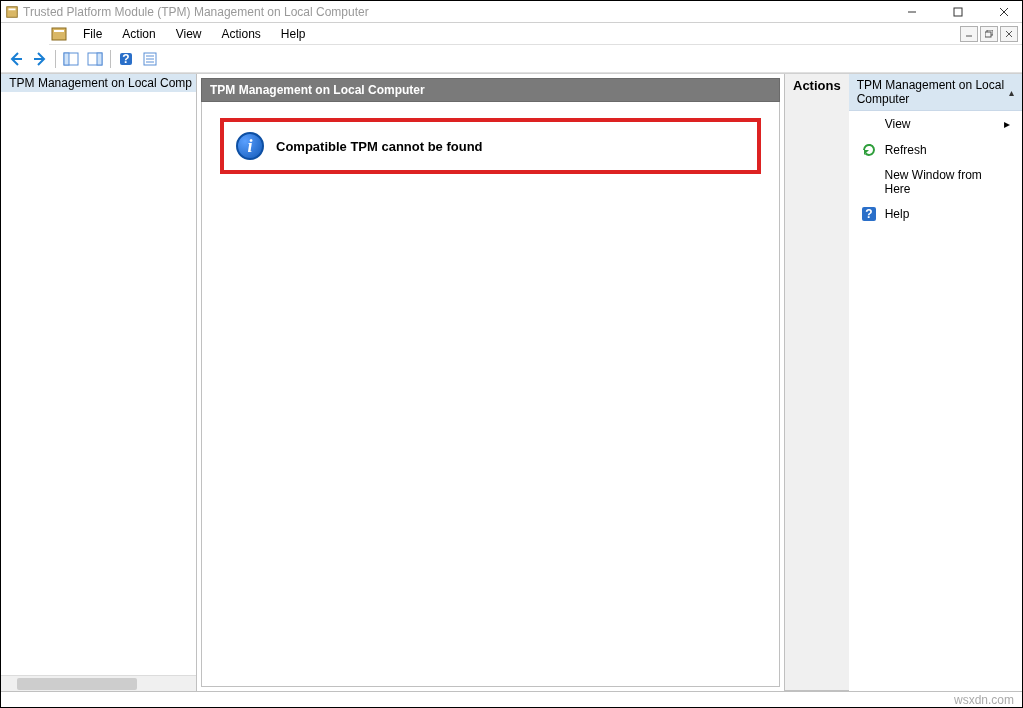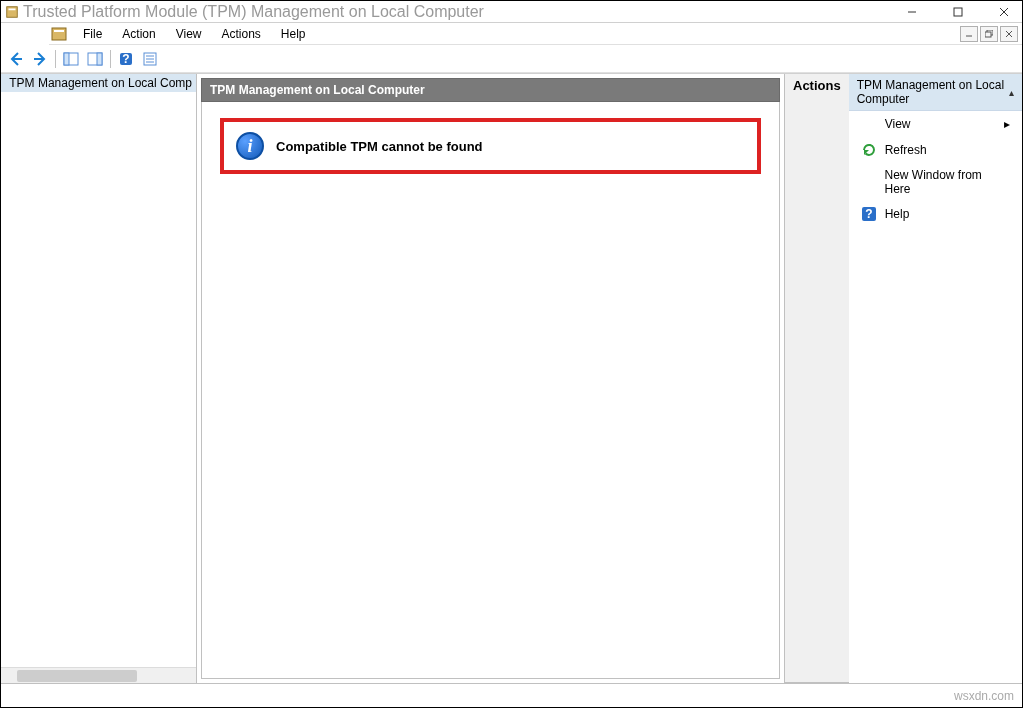--- a/index.html
+++ b/index.html
@@ -2,21 +2,21 @@
 <html><head>
 <meta charset="utf-8">
 <style>
   * { box-sizing: border-box; margin: 0; padding: 0; font-family: "Segoe UI", Tahoma, sans-serif; font-size: 12px; }
   html, body { width: 1023px; height: 708px; background: #fff; overflow: hidden; }
   .window { width: 100%; height: 100%; border: 1px solid #000; display: flex; flex-direction: column; background: #fff; }
 
   
   .titlebar { height: 22px; background: #fff; border-bottom: 1px solid #d0d0d0; display: flex; align-items: center; padding: 0 4px; }
   .titlebar .title-icon { width: 14px; height: 14px; margin-right: 4px; display: flex; align-items: center; justify-content: center; color: #b58b00; }
-  .titlebar .title { flex: 1; color: #999; font-size: 16px; white-space: nowrap; overflow: hidden; }
+  .titlebar .title { flex: 1; color: #999; font-size: 12px; white-space: nowrap; overflow: hidden; }
   .titlebar .win-controls { display: flex; gap: 18px; align-items: center; height: 100%; }
   .titlebar .win-controls .wc { width: 28px; height: 100%; display: flex; align-items: center; justify-content: center; color: #555; }
   .titlebar .win-controls .wc svg { width: 10px; height: 10px; }
 
   
   .menubar { height: 22px; display: flex; align-items: center; padding: 0 2px; border-bottom: 1px solid #e0e0e0; margin-left: 48px; }
   .menubar .brand-icon { width: 16px; height: 16px; margin-right: 6px; display: flex; align-items: center; justify-content: center; color: #b58b00; }
   .menubar .menu-item { padding: 2px 10px; font-size: 12px; color: #000; }
   .menubar .spacer { flex: 1; }
   .mdi-controls { display: flex; gap: 2px; padding-right: 2px; }
@@ -50,21 +50,21 @@
   .actions-header { background: #f0f0f0; border-bottom: 1px solid #c0c0c0; padding: 4px 8px; font-weight: bold; font-size: 13px; }
   .actions-body { flex: 1; border-top: none; padding: 0; background: #fff; }
   .action-group-title { background: #d8e6f2; padding: 4px 8px; font-size: 12px; display:flex; align-items:center; justify-content: space-between; border-bottom: 1px solid #c9d8e8; }
   .action-group-title .collapse-arrow { font-size: 10px; color: #333; }
   .action-item { display: flex; align-items: center; gap: 8px; padding: 5px 12px; font-size: 12px; color: #000; justify-content: space-between; }
   .action-item .ai-left { display: flex; align-items: center; gap: 8px; }
   .action-item .ai-icon { width: 16px; height: 16px; display: flex; align-items: center; justify-content: center; }
   .action-item .ai-icon.blank { width: 16px; }
 
   
-  .statusbar { height: 24px; border-top: 1px solid #c0c0c0; display: flex; align-items: center; justify-content: flex-end; padding-right: 8px; color: #aaa; font-size: 10px; }
+  .statusbar { height: 16px; border-top: 1px solid #c0c0c0; display: flex; align-items: center; justify-content: flex-end; padding-right: 8px; color: #aaa; font-size: 10px; }
 </style>
 </head>
 <body>
 
 <div class="window">
 
   <div class="titlebar">
     <span class="title-icon">
       <svg viewBox="0 0 16 16">
           <rect x="2" y="2" width="12" height="12" fill="#d9b766" stroke="#8a6b1f"></rect>

